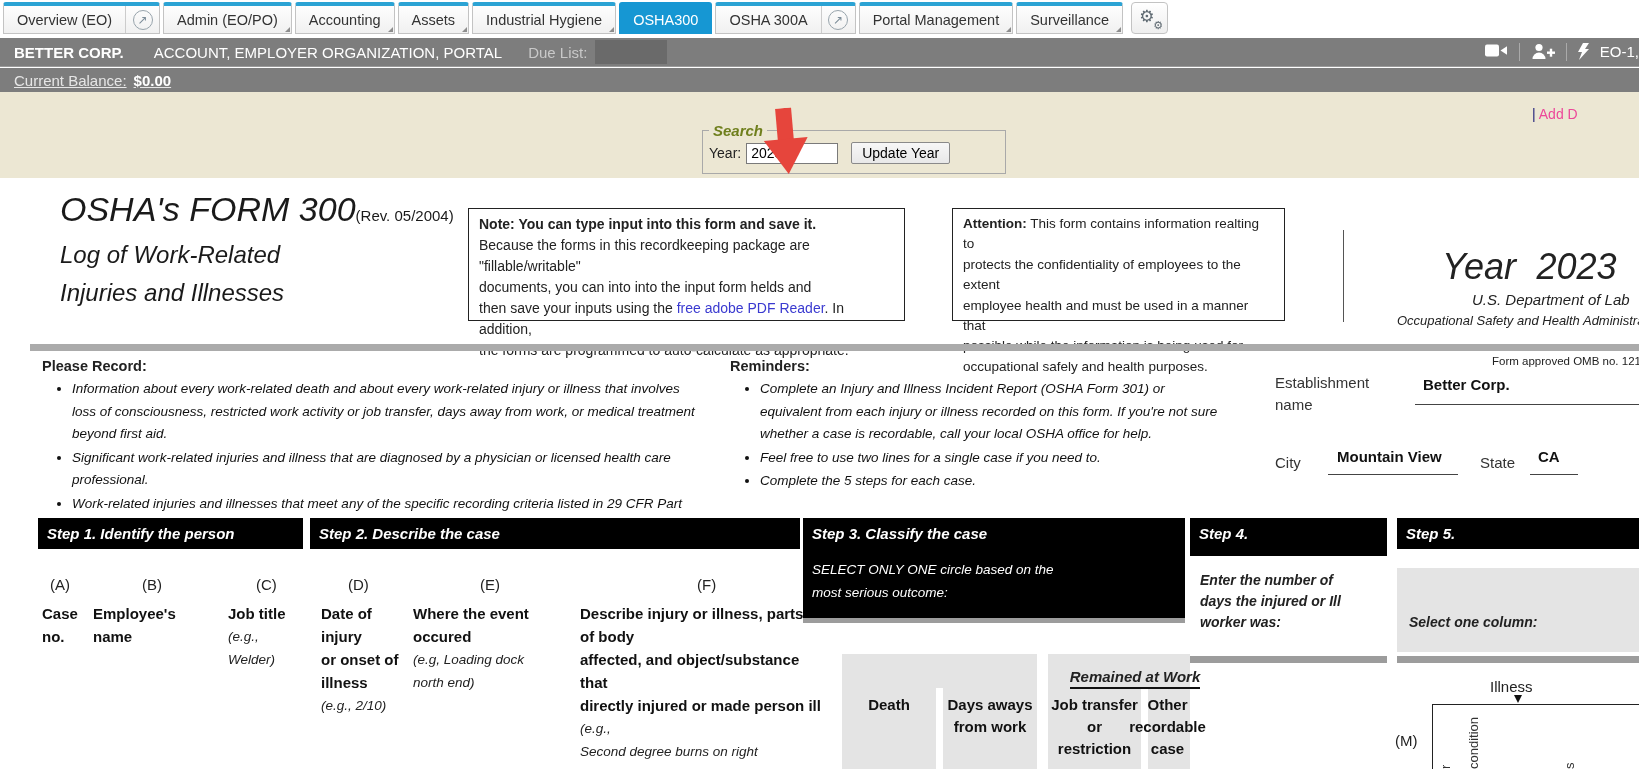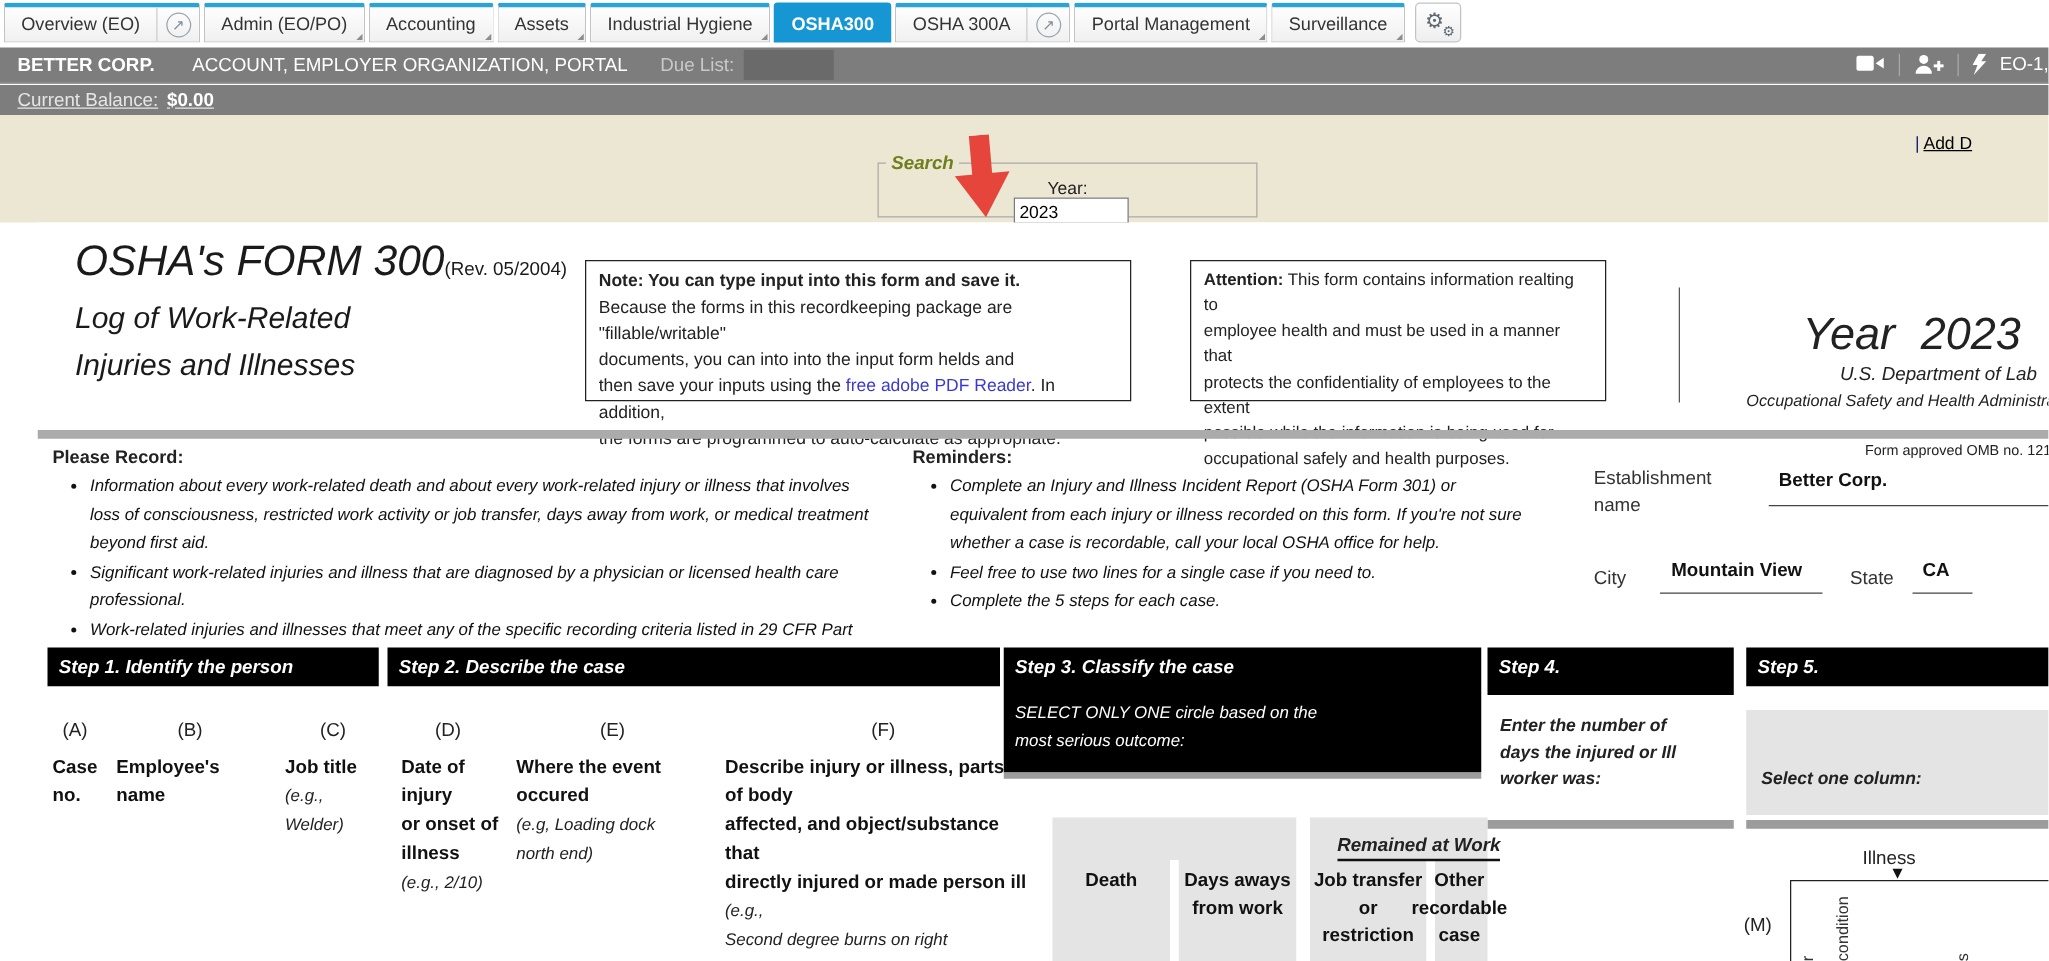--- a/index.html
+++ b/index.html
@@ -13,21 +13,21 @@
 
   
   .tabbar { position: absolute; left: 0; top: 0; width: 100%; height: 38px;
             background: #fff; display: flex; align-items: flex-start;
             padding: 2px 0 0 3px; gap: 3px; }
   .tab { position: relative; display: flex; align-items: stretch; height: 32px;
          border: 1px solid #c3c3c3; border-top: 4px solid #2ba3d4;
          background: linear-gradient(#fefefe, #f0f0f0);
          border-radius: 3px 3px 0 0; font-size: 14.5px; color: #333; }
   .tab .tab-label { padding: 0 13px; display: flex; align-items: center; }
-  .tab.active { background: #1697d3; border-color: #1697d3; color: #fff; font-weight: bold; }
+  .tab.active { background: #1697d3; border-color: #1697d3; color: #fff; font-weight: normal; }
   .ext-seg { display: flex; align-items: center; justify-content: center;
              width: 34px; border-left: 1px solid #ccc; }
   .ext-circle { width: 20px; height: 20px; border: 1px solid #98a4ac; border-radius: 50%;
                 color: #7d8d99; font-size: 12px; line-height: 18px; text-align: center; }
   .fold { position: absolute; right: 1px; bottom: 1px; width: 0; height: 0;
           border-left: 5px solid transparent; border-bottom: 5px solid #8d8d8d; }
   .gear-btn { position: relative; width: 37px; height: 32px; border: 1px solid #c3c3c3;
               border-radius: 4px; background: linear-gradient(#fff, #eee);
               margin-left: 5px; color: #5a6artha; color: #5f6a72; }
   .gear-main { position: absolute; left: 7px; top: 3px; font-size: 17px; }
@@ -42,29 +42,29 @@
           color: #e6e6e6; font-size: 15px; text-decoration: underline; }
   .due-box { width: 72px; height: 24px; background: #6a6a6a; margin-left: 8px; }
   .sep { width: 1px; height: 18px; background: #aaa; margin: 0 11px; }
   .iconrow { margin-left: auto; display: flex; align-items: flex-start; }
 
   
   .beige { position: absolute; left: 0; top: 92px; width: 100%; height: 86px; background: #ece7d3; }
   .search-fs { position: absolute; left: 700px; top: 122px; width: 304px; height: 52px;
                border: 1px solid #a9a9a9; font-size: 14px; padding: 2px 6px; }
   .search-fs legend { font-weight: bold; font-size: 15px; color: #6f7f1d; padding: 0 4px; font-style: italic; }
-  .search-row { display: flex; align-items: center; margin-top: 1px; flex-direction: column; }
+  .search-row { display: flex; align-items: center; margin-top: 1px; }
   .year-input { width: 92px; height: 21px; border: 1px solid #7a7a7a; font-size: 14px;
                 padding: 0 4px; margin-left: 5px; font-family: "Liberation Sans", sans-serif; }
   .update-btn { margin-left: 13px; font-size: 14px; padding: 2px 10px;
                 border: 1px solid #8a8a8a; background: linear-gradient(#f7f7f7,#e8e8e8);
                 border-radius: 2px; font-family: "Liberation Sans", sans-serif; }
   .add-link { position: absolute; left: 1532px; top: 106px; font-size: 14px; color: #1c1c78;
               white-space: nowrap; }
-  .add-link a { color: #000000; text-decoration: underline; }
+  .add-link a { color: #ec4899; }
 
   
   .form { position: absolute; left: 30px; top: 178px; width: 1609px; height: 591px;
           background: #fff; overflow: hidden; }
   .title1 { font-style: italic; font-size: 34px; color: #1a1a1a; }
   .rev { font-size: 15px; color: #1a1a1a; }
   .title2 { font-style: italic; font-size: 24px; color: #1a1a1a; line-height: 38px; }
   .nbox { position: absolute; border: 1px solid #222; padding: 5px 10px; background: #fff; }
   .nline { font-size: 14px; line-height: 21px; }
   .aline { font-size: 13.5px; line-height: 20.4px; }
@@ -204,22 +204,22 @@
       <div class="nline">Because the forms in this recordkeeping package are "fillable/writable"</div>
       <div class="nline">documents, you can into into the input form helds and</div>
       <div class="nline">
         <span>then save your inputs using the </span><a class="link">free adobe PDF Reader</a><span>. In addition,</span>
       </div>
       <div class="nline">the forms are programmed to auto-calculate as appropriate.</div>
     </div>
 
     <div class="nbox" style="left:922px;top:30px;width:333px;height:113px">
       <div class="aline"><b>Attention:</b><span> This form contains information realting to</span></div>
+      <div class="aline">protects the confidentiality of employees to the extent</div>
       <div class="aline">employee health and must be used in a manner that</div>
-      <div class="aline">protects the confidentiality of employees to the extent</div>
       <div class="aline">possible while the information is being used for</div>
       <div class="aline">occupational safely and health purposes.</div>
     </div>
 
     <div class="abs" style="left:1313px;top:52px;width:1px;height:92px;background:#555"></div>
     <div class="abs" style="left:1412px;top:68px;white-space:nowrap">
       <span class="it" style="font-size:36px">Year</span>
       <span class="it" style="font-size:36px;margin-left:16px">2023</span>
     </div>
     <div class="abs it" style="left:1442px;top:113px;font-size:15px;white-space:nowrap">U.S. Department of Lab</div>

